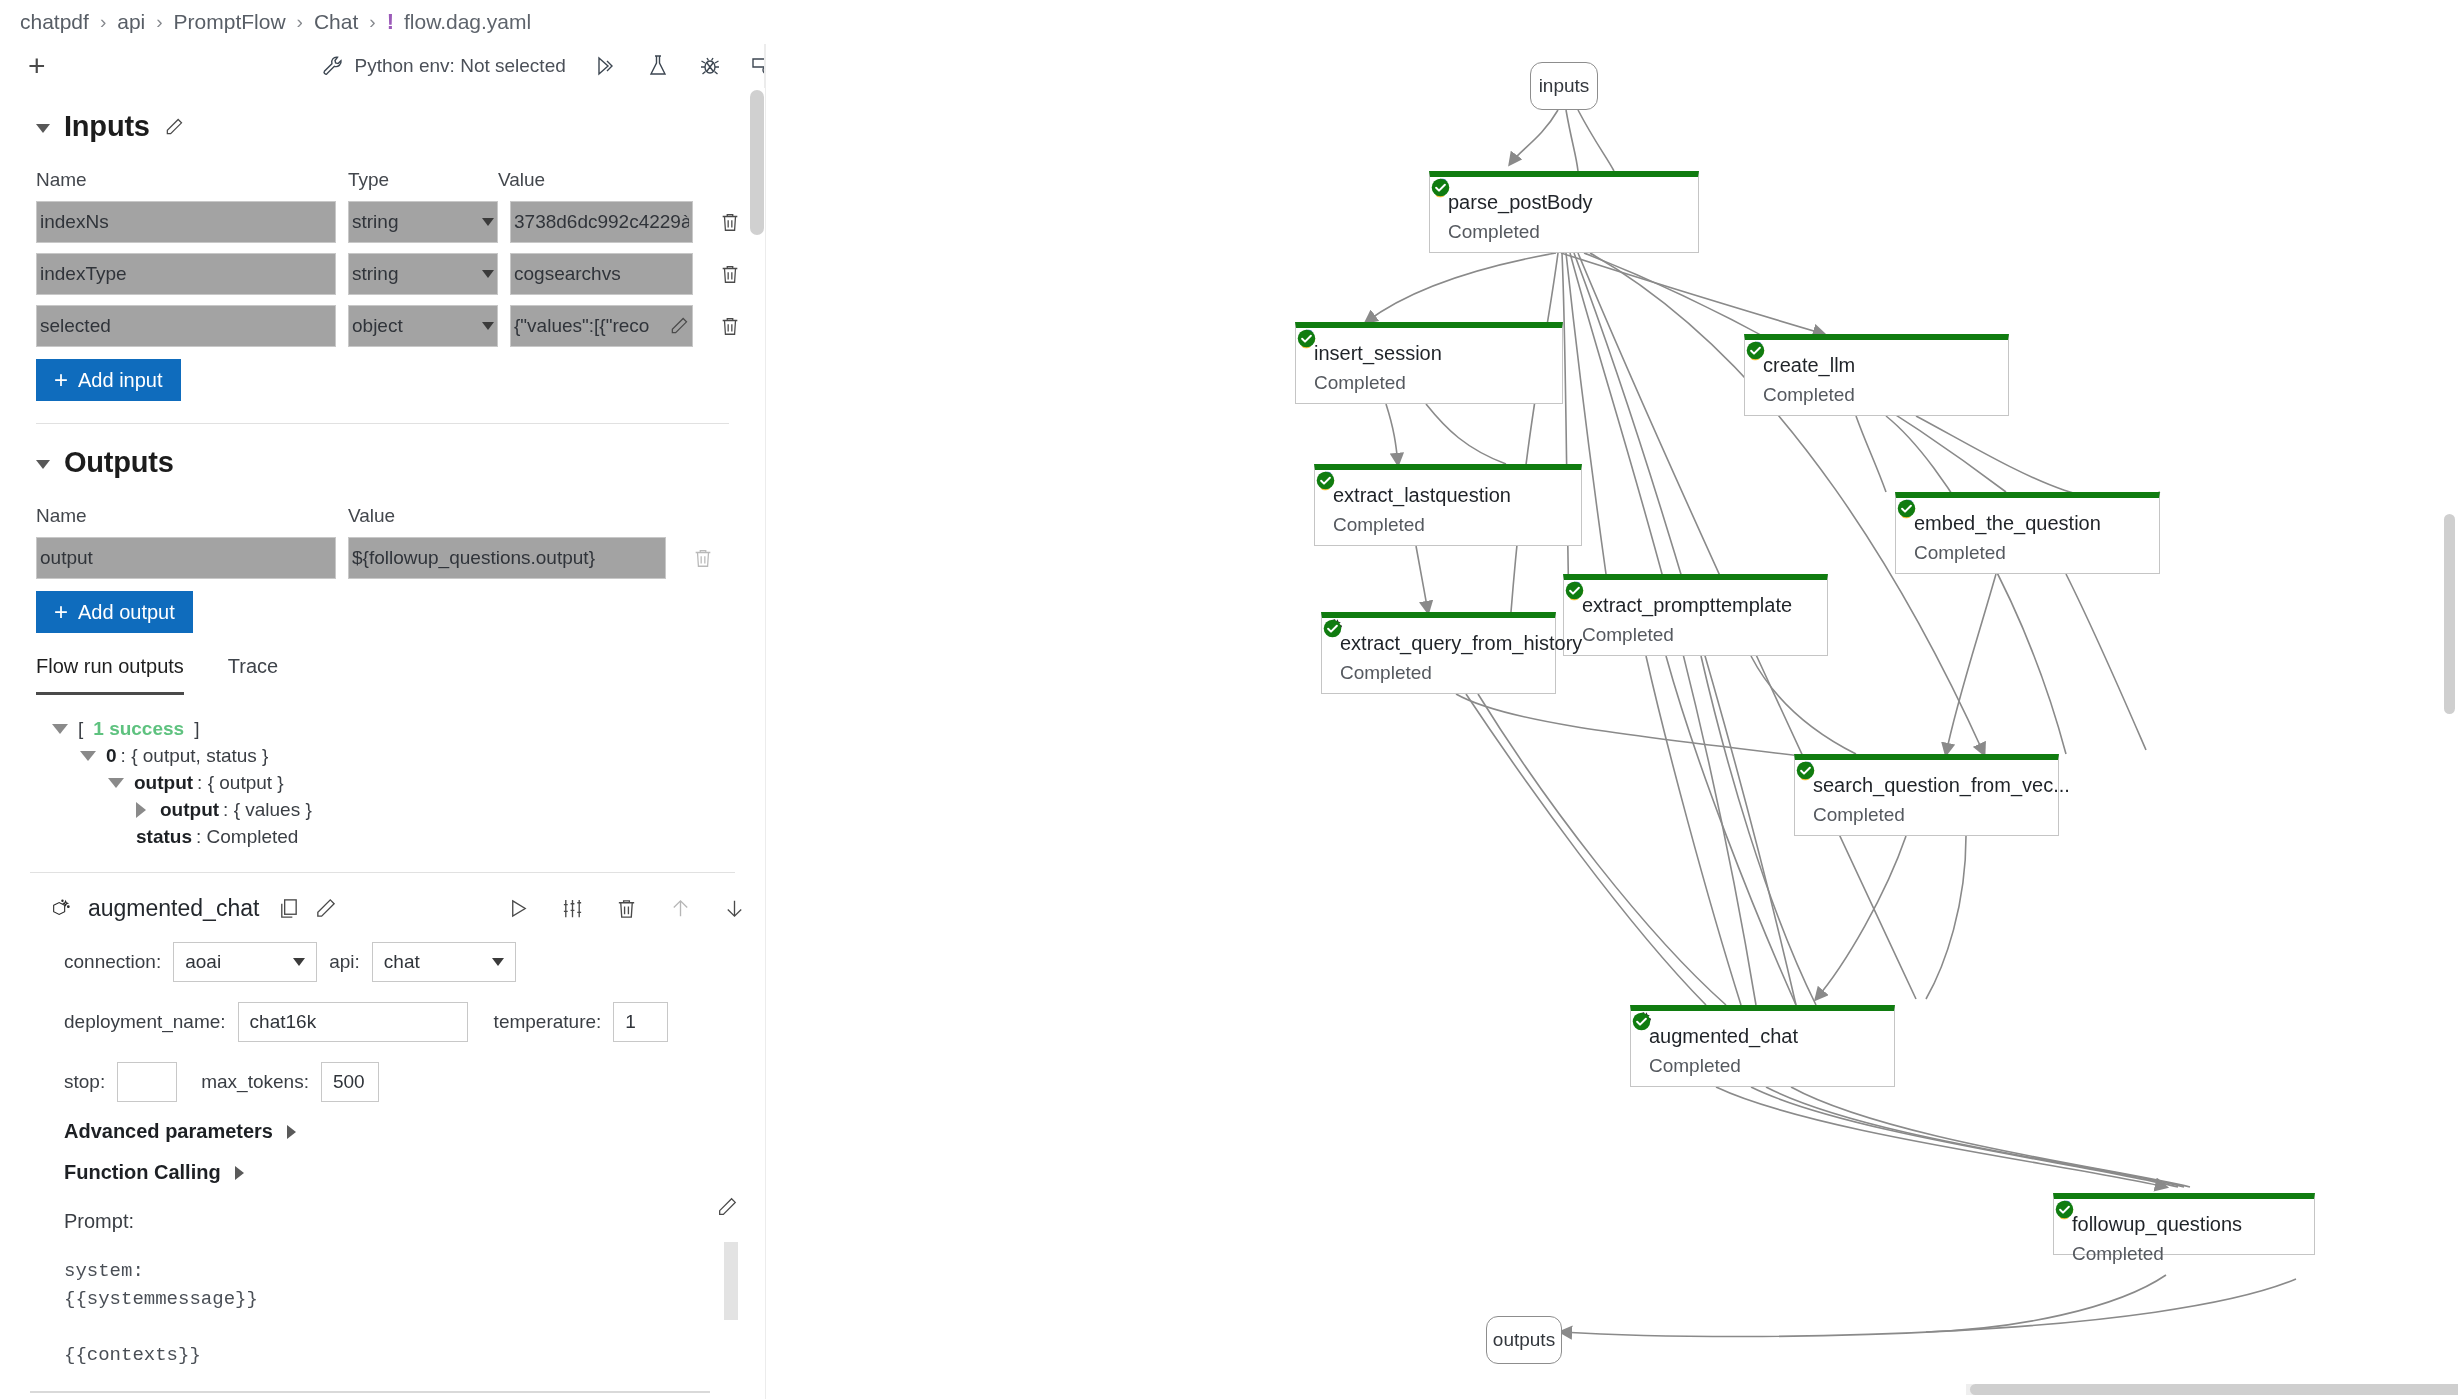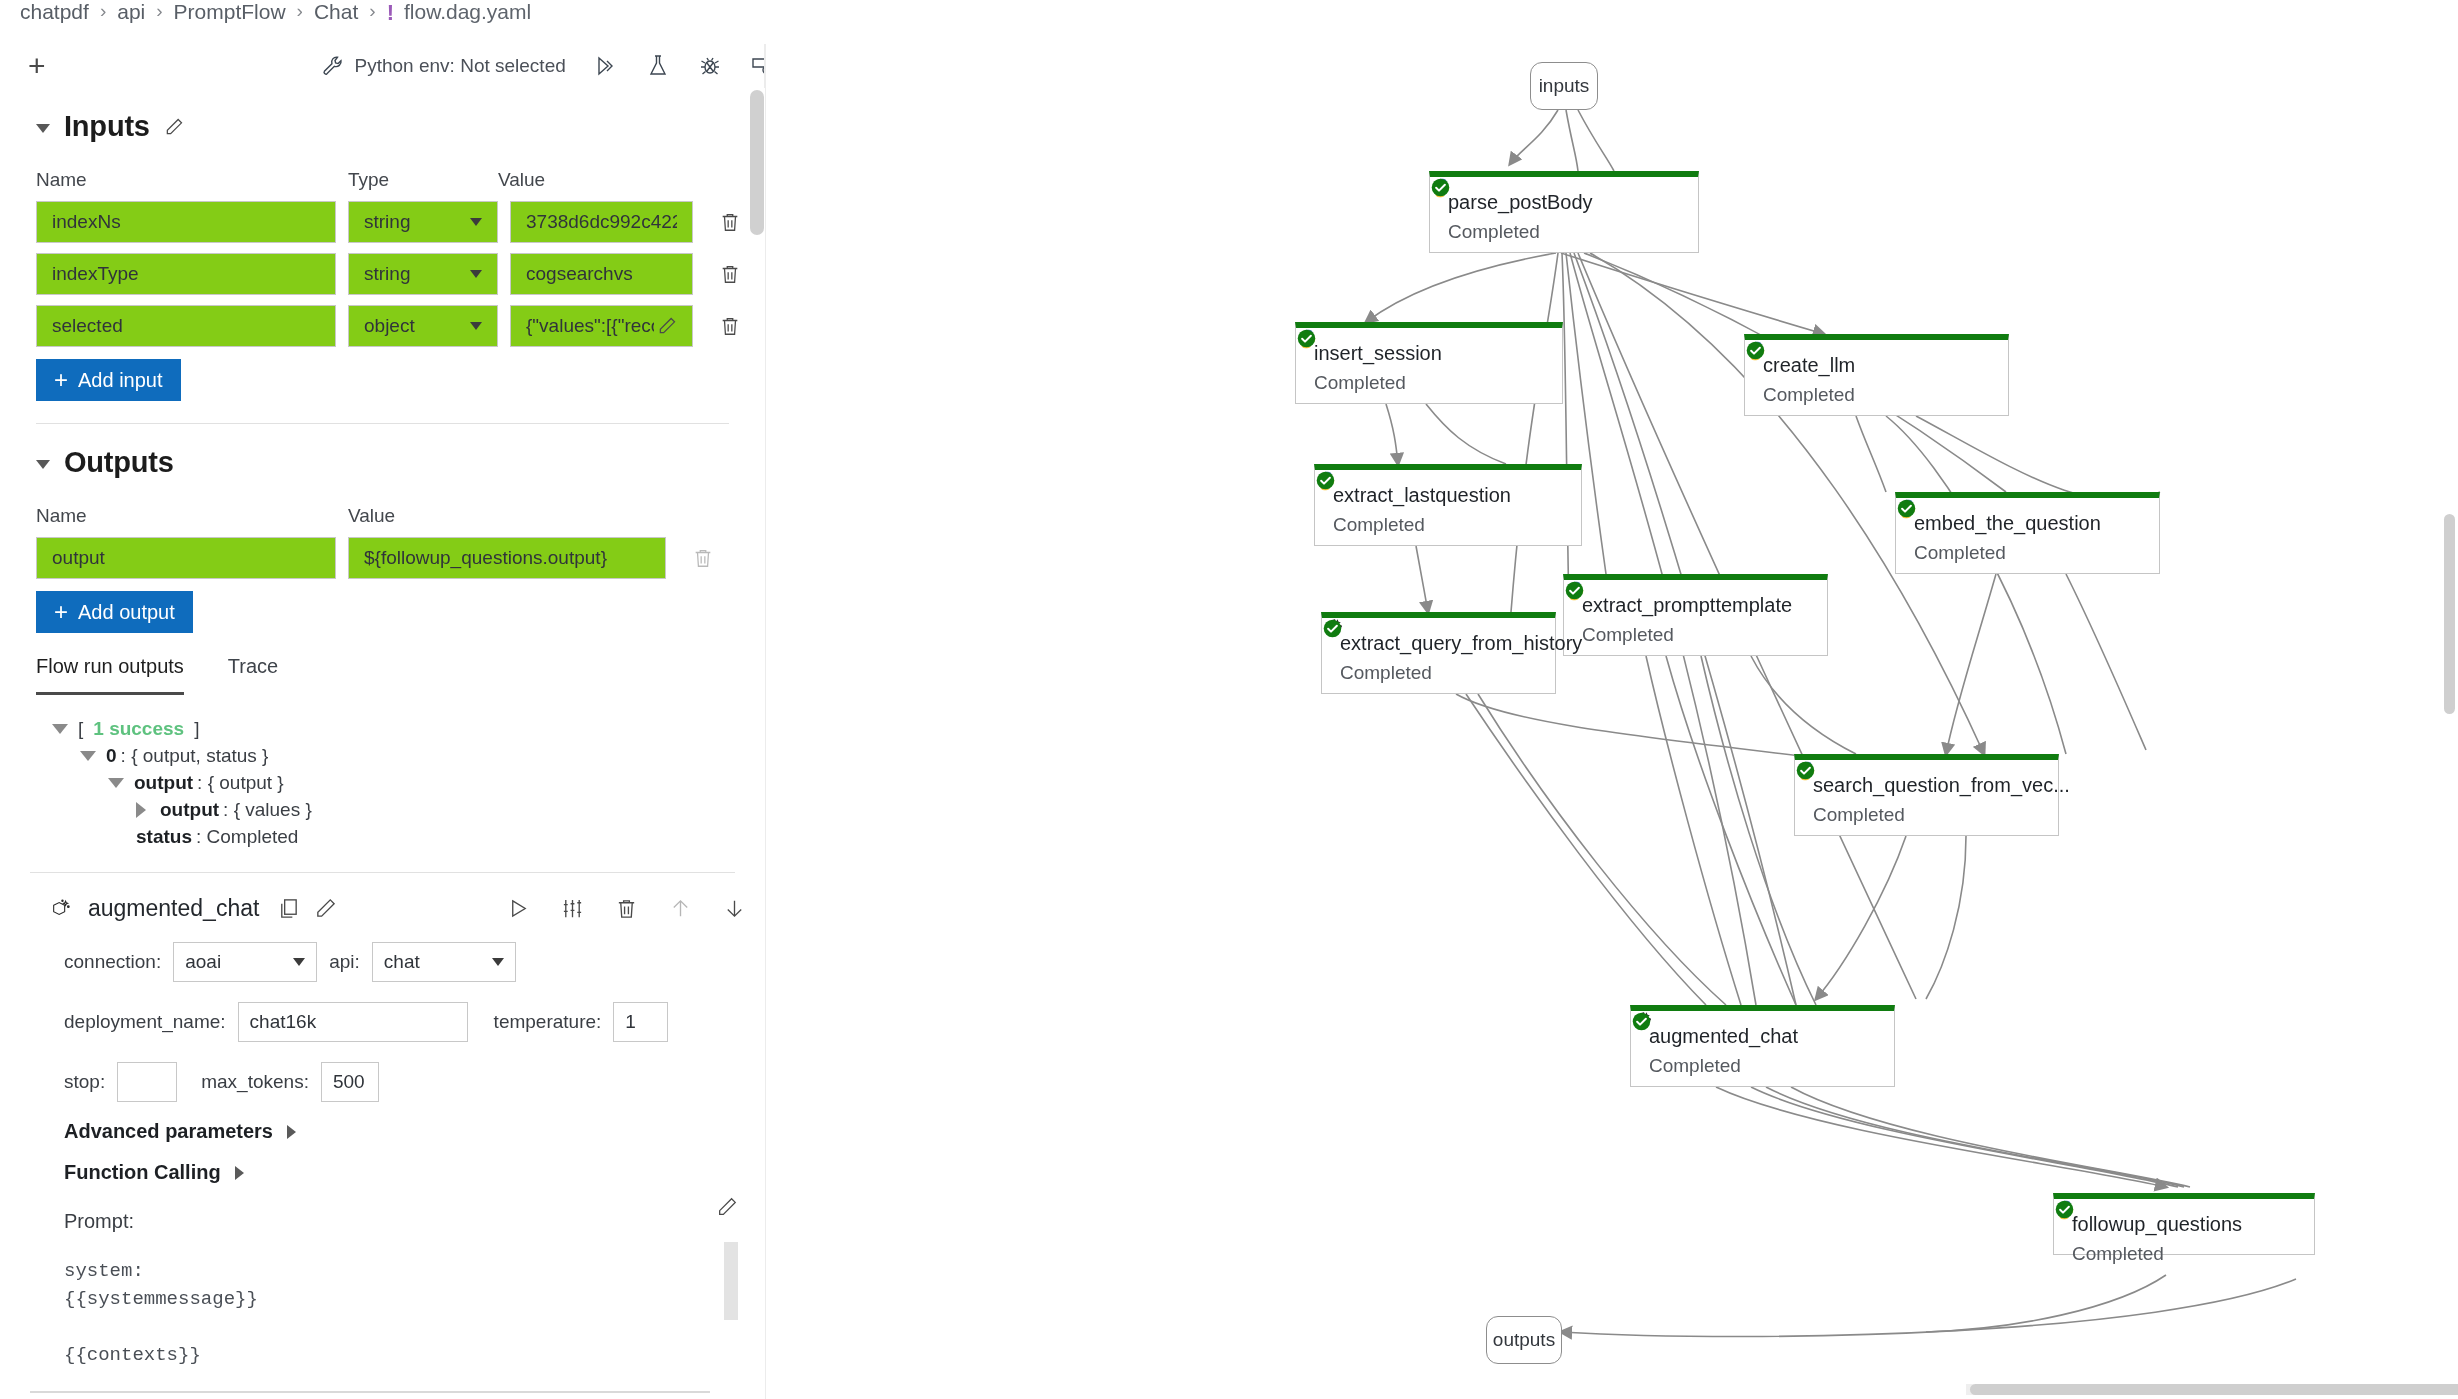--- a/index.html
+++ b/index.html
@@ -9,21 +9,21 @@
     font-family: "Liberation Sans", sans-serif;
     background: #ffffff;
     color: #242424;
     overflow: hidden;
     position: relative;
   }
 
   
   #breadcrumb {
     position:absolute; left:0; top:0; width:2458px; height:44px;
-    display:flex; align-items:flex-start; padding-left:20px;
+    display:flex; align-items:center; padding-left:20px;
     font-size:21px; color:#555b63; background:#fff;
   }
   #breadcrumb .crumb { color:#585e66; }
   #breadcrumb .sep { margin:0 11px; color:#86898e; font-size:19px; }
   #breadcrumb .warn-icon { color:#9b5ab8; font-weight:bold; font-size:22px; margin-right:10px; }
   #breadcrumb .file { color:#5e646c; }
   .tabstrip-edge {
     position:absolute; top:0; left:0; width:1020px; height:2px; background:#e7e7e7;
   }
   .tabstrip-edge2 {
@@ -64,22 +64,22 @@
 
   .grid-head {
     display:flex; margin:26px 0 0 36px; font-size:19px; color:#43474d;
   }
   .col-name { width:312px; }
   .col-type { width:150px; }
   .col-value { width:190px; }
 
   .row { display:flex; align-items:center; margin:10px 0 0 36px; gap:12px; }
   .tf {
-    height:42px; border:1px solid #c8c8c8; background:#84cc16;
-    font-size:19px; color:#30343a; padding:0 15px;
+    height:42px; border:1px solid #c8c8c8; background:#a3a3a3;
+    font-size:19px; color:#30343a; padding:0 3px;
     display:flex; align-items:center; font-family:"Liberation Sans",sans-serif;
   }
   .tf.name { width:300px; }
   .tf.type { width:150px; justify-content:space-between; }
   .tf.value { width:183px; overflow:hidden; white-space:nowrap; }
   .tf.value .txt { overflow:hidden; text-overflow:clip; flex:1; }
   .sel-chev { width:0;height:0;border-left:6px solid transparent;border-right:6px solid transparent;border-top:8px solid #3b3b3b;}
   .trash { width:22px;height:24px; margin-left:14px; cursor:pointer; }
 
   .btn-primary {

